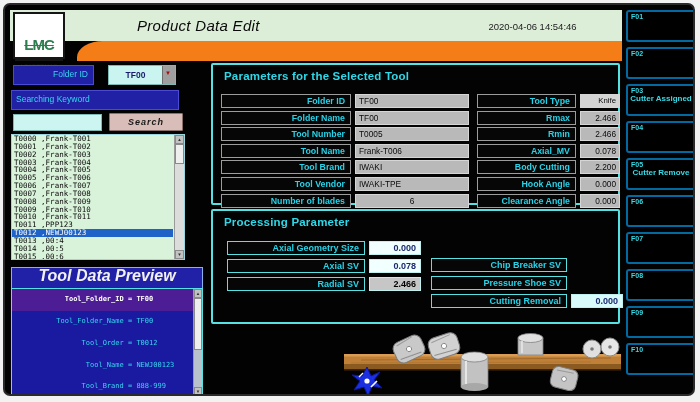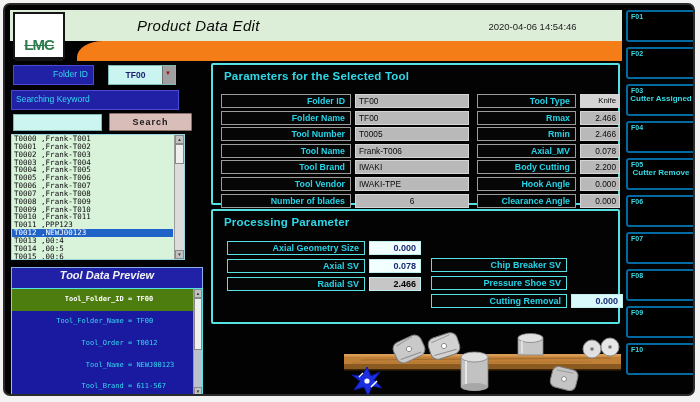--- a/index.html
+++ b/index.html
@@ -35,23 +35,23 @@
             font-size:8.5px;line-height:17px;}
   .lbl-folder{position:absolute;left:8px;top:60px;width:81px;height:20px;text-align:right;padding-right:5px;}
   .dd-folder{position:absolute;left:103px;top:60px;width:68px;height:20px;background:#c9f4f0;
              border:1px solid #7fb9b5;box-sizing:border-box;display:flex;}
   .dd-value{flex:1;text-align:center;font-size:8.5px;font-weight:bold;color:#1a1a70;line-height:18px;}
   .dd-btn{width:12px;background:#9f9f9f;border-left:1px solid #6f6f6f;position:relative;}
   .dd-btn::before{content:"▼";position:absolute;left:2px;top:4px;font-size:6px;color:#a01010;}
   .kw-bar{position:absolute;left:6px;top:85px;width:168px;height:20px;padding-left:4px;}
   .search-input{position:absolute;left:8px;top:109px;width:89px;height:17px;background:#ccf4f0;
                 border:1px solid #7fb9b5;box-sizing:border-box;font-size:9px;padding:0 2px;}
-  .search-btn{position:absolute;left:104px;top:108px;width:83px;height:18px;background:#d9bdb8;
+  .search-btn{position:absolute;left:104px;top:108px;width:74px;height:18px;background:#d9bdb8;
               border:1px solid #8a6f6a;border-radius:1px;box-sizing:border-box;text-align:center;
-              font-size:9px;font-weight:bold;color:#1a1a1a;line-height:16px;letter-spacing:1px;}
+              font-size:9px;font-weight:bold;color:#1a1a1a;line-height:16px;letter-spacing:1px;font-style:italic;}
 
   .tool-list{position:absolute;left:6px;top:129px;width:174px;height:126px;background:#d9f2da;
              border:1px solid #9ad6e0;box-sizing:border-box;overflow:hidden;
              font-family:"DejaVu Sans Mono",monospace;font-size:7.5px;color:#0a0a0a;padding-right:11px;}
   .tl-row{line-height:7.85px;white-space:pre;padding-left:2px;}
   .tl-row.selected{background:#1f62c8;color:#fff;}
 
   .scroll{position:absolute;background:#dcdcdc;border-left:1px solid #9a9a9a;box-sizing:border-box;}
   .sb-tool{left:169px;top:130px;width:10px;height:124px;}
   .sb-pv{left:188px;top:284px;width:9px;height:107px;background:#b9c2cc;}
@@ -60,26 +60,26 @@
   .sb-btn.top{top:0;}
   .sb-btn.bottom{bottom:0;}
   .sb-btn.top::before{content:"▲";font-size:4.5px;color:#333;line-height:7px;display:block;}
   .sb-btn.bottom::before{content:"▼";font-size:4.5px;color:#333;line-height:7px;display:block;}
   .sb-thumb{position:absolute;left:0;width:100%;background:#efefef;border:1px solid #8a8a8a;box-sizing:border-box;}
   .sb-tool .sb-thumb{top:9px;height:20px;}
   .sb-pv .sb-thumb{top:9px;height:52px;}
 
   .pv-title{position:absolute;left:6px;top:262px;width:192px;height:35px;background:#2121a8;
             border:1px solid #8ab0e8;box-sizing:border-box;text-align:center;color:#f2f2f2;
-            font-size:11px;font-weight:bold;font-style:italic;line-height:15px;}
+            font-size:16px;font-weight:bold;font-style:italic;line-height:15px;}
   .pv-list{position:absolute;left:6px;top:283px;width:192px;height:109px;background:#1a1aa0;
            border:1px solid #56e2e2;box-sizing:border-box;overflow:hidden;
            font-family:"DejaVu Sans Mono",monospace;font-size:7px;color:#35d7ee;padding-right:9px;}
   .pv-row{line-height:7.25px;white-space:pre;}
-  .pv-row.selected{background:#4d7c0f;color:#fff;font-weight:bold;}
+  .pv-row.selected{background:#4c1d95;color:#fff;font-weight:bold;}
   .pv-name{display:inline-block;width:78px;text-align:right;}
   .pv-eq::before{content:" = ";}
 
   
   .panel{position:absolute;background:#030303;border:2px solid #56e2e2;border-radius:2px;box-sizing:border-box;padding-left:8px;}
   .panel-params{left:206px;top:58px;width:409px;height:142px;}
   .panel-proc{left:206px;top:204px;width:409px;height:115px;}
   .panel-title{position:absolute;left:11px;top:5px;font-size:11.5px;font-weight:bold;color:#2fd8e8;letter-spacing:0.2px;}
 
   .prow{display:flex;margin-bottom:3px;}
@@ -244,21 +244,21 @@
 
       <div class="pv-row">
         <span class="pv-name">Tool_Order</span><span class="pv-eq"></span><span class="pv-val">T0012</span>
       </div>
 
       <div class="pv-row">
         <span class="pv-name">Tool_Name</span><span class="pv-eq"></span><span class="pv-val">NEWJ00123</span>
       </div>
 
       <div class="pv-row">
-        <span class="pv-name">Tool_Brand</span><span class="pv-eq"></span><span class="pv-val">611-567</span>
+        <span class="pv-name">Tool_Brand</span><span class="pv-eq"></span><span class="pv-val">888-999</span>
       </div>
 
     </div>
   <div class="scroll sb-pv">
     <div class="sb-btn top"></div>
     <div class="sb-thumb"></div>
     <div class="sb-btn bottom"></div>
   </div>
 
   <div class="panel panel-params">

